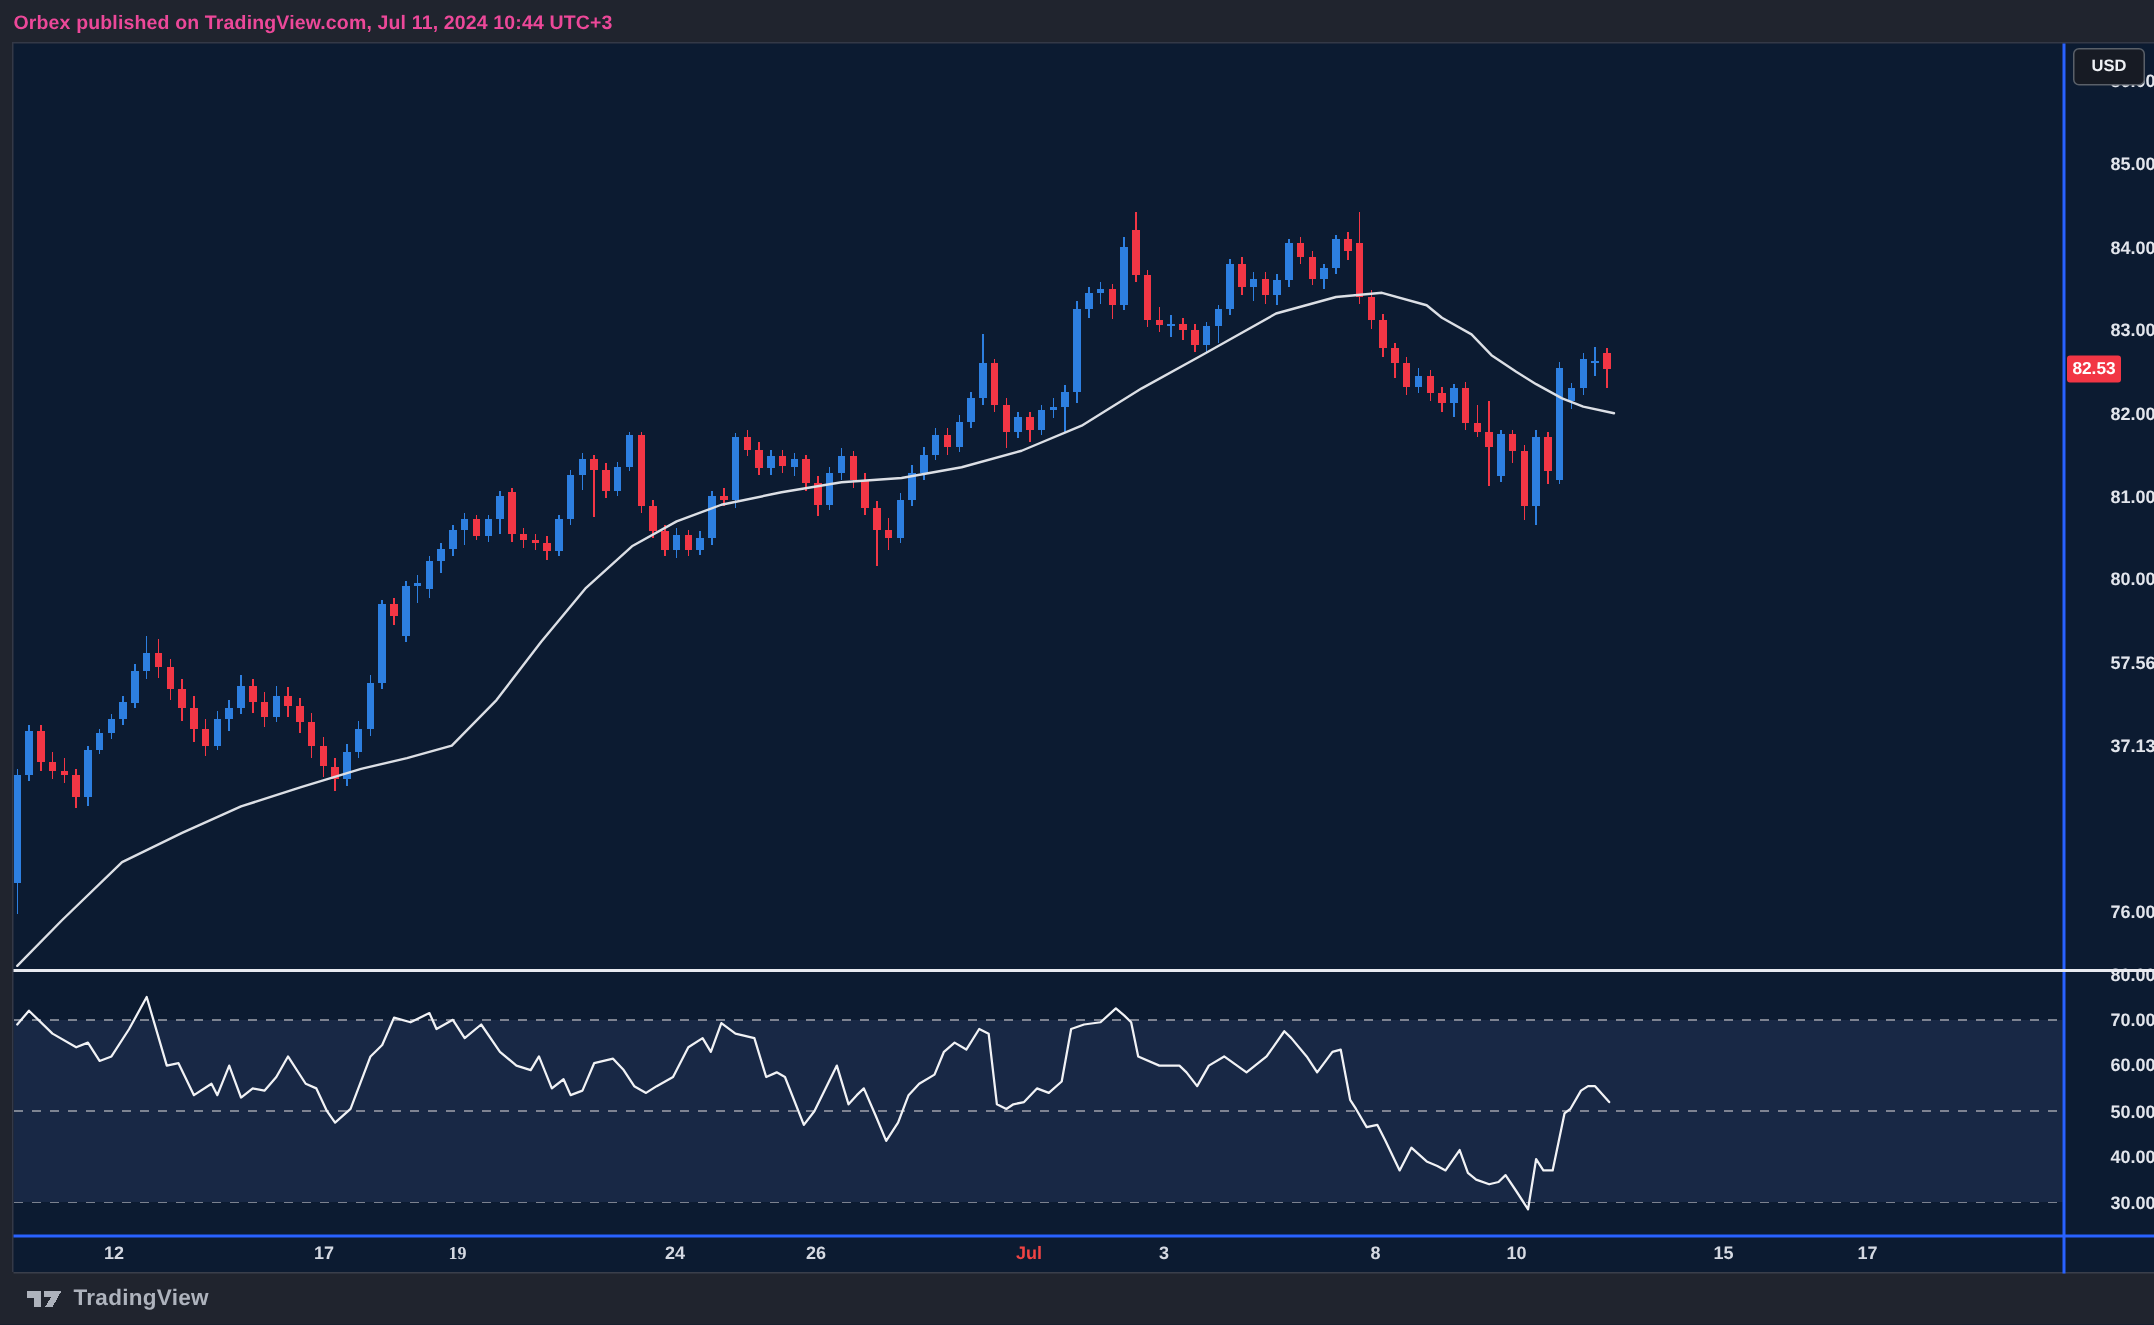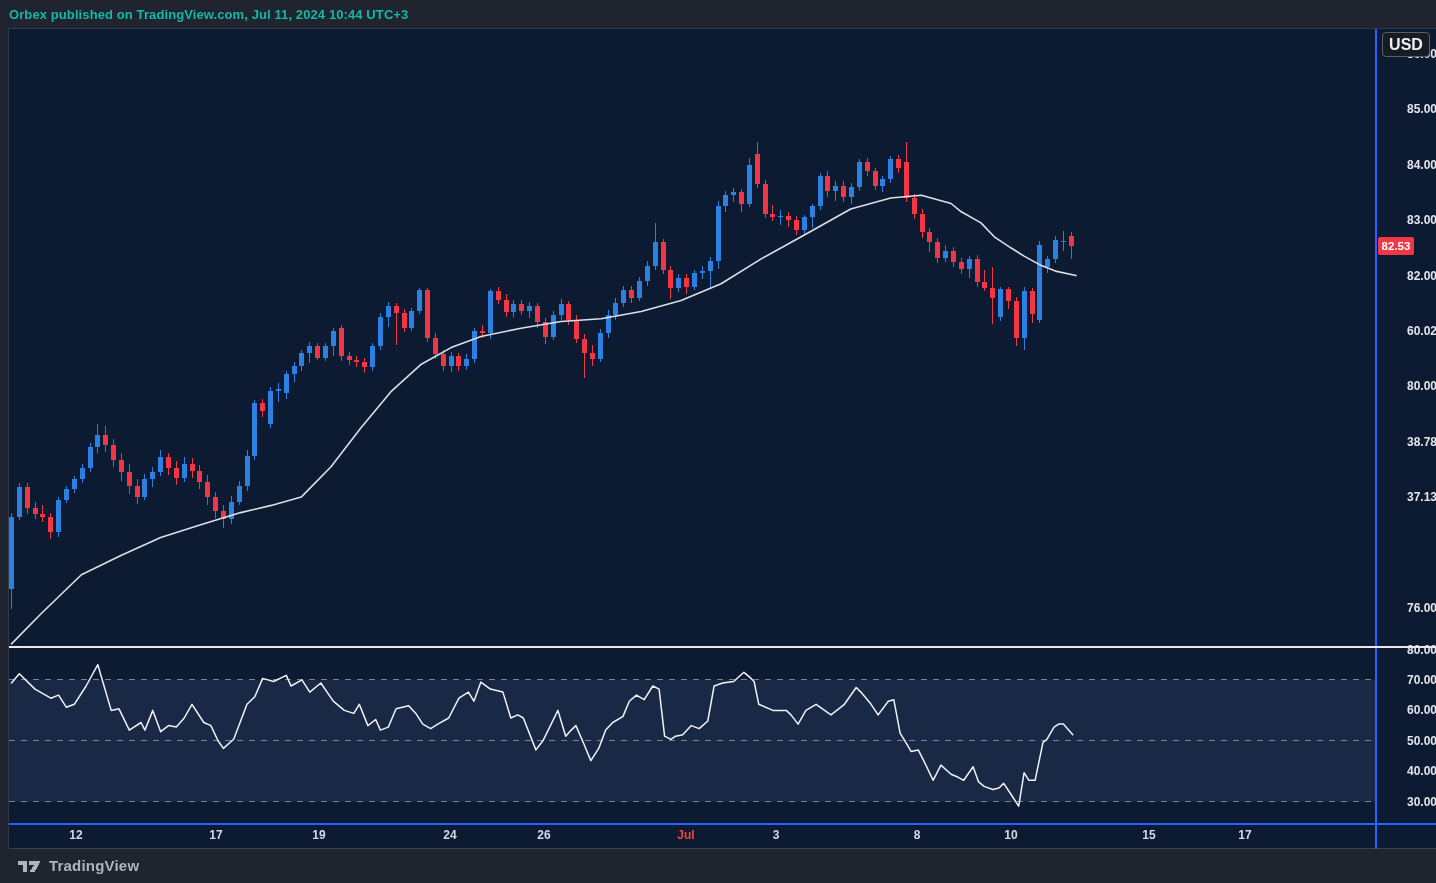--- a/index.html
+++ b/index.html
@@ -7,21 +7,21 @@
     width:1436px;height:883px;overflow:hidden;position:relative;
     background:var(--frame-bg,#20242e);
     font-family:"Liberation Sans","DejaVu Sans",sans-serif;
     -webkit-font-smoothing:antialiased;
   }
   .topbar{
     position:absolute;left:0;top:0;width:1436px;height:28px;
     display:flex;align-items:center;padding-left:9px;box-sizing:border-box;
     background:var(--frame-bg,#20242e);
   }
-  .topbar span{font-size:13px;font-weight:700;color:#14b8a6;letter-spacing:.1px;}
+  .topbar span{font-size:13px;font-weight:700;color:#ec4899;letter-spacing:.1px;}
   .widget{
     position:absolute;left:8px;top:28px;width:1428px;height:820px;
     background:var(--chart-bg,#0c1b31);
     border-top:1px solid #343947;border-left:1px solid #343947;box-sizing:border-box;
   }
   .main-pane{position:absolute;left:0;top:0;width:1366px;height:617px;}
   .rsi-pane{position:absolute;left:0;top:619px;width:1366px;height:175px;}
   .pane-divider{
     position:absolute;left:0;top:617px;width:1428px;height:2px;
     background:var(--divider,#e8eaf0);z-index:4;
@@ -31,21 +31,21 @@
     border-left:2px solid var(--accent-blue,#2962ff);box-sizing:border-box;z-index:3;
   }
   .price-axis .tick{
     position:absolute;left:0;width:100%;padding-left:30px;box-sizing:border-box;
     height:16px;line-height:16px;font-size:12px;font-weight:700;
     color:var(--axis-text,#e2e5ec);
   }
   .usd-btn{
     position:absolute;left:5px;top:3px;width:48px;height:25px;z-index:6;
     background:#171b24;border:1px solid #5a6069;border-radius:4px;
-    color:#eef0f4;font-size:16px;font-weight:700;text-align:center;line-height:23px;
+    color:#eef0f4;font-size:11px;font-weight:700;text-align:center;line-height:23px;
     box-sizing:border-box;cursor:pointer;
   }
   .price-badge{
     position:absolute;left:1px;width:36px;height:18px;z-index:5;
     background:var(--badge-bg,#f23645);color:#fff;border-radius:2px;
     font-size:11.5px;font-weight:700;text-align:center;line-height:18px;
   }
   .time-axis{
     position:absolute;left:0;top:794px;width:1428px;height:26px;
     border-top:2px solid var(--accent-blue,#2962ff);
@@ -94,37 +94,37 @@
       </svg>
   </div>
   <div class="price-axis" id="price-axis">
     <div class="usd-btn">USD</div>
     <div class="price-badge" id="price-badge" style="top: 208.2px;">82.53</div>
   <div class="tick" style="top: 16.9px;">86.00</div>
       <div class="tick" style="top: 72.3px;">85.00</div>
       <div class="tick" style="top: 127.7px;">84.00</div>
       <div class="tick" style="top: 183.1px;">83.00</div>
       <div class="tick" style="top: 238.5px;">82.00</div>
-      <div class="tick" style="top: 293.9px;">60.02</div>
+      <div class="tick" style="top: 293.9px;">81.00</div>
       <div class="tick" style="top: 349.3px;">80.00</div>
-      <div class="tick" style="top: 404.7px;">38.78</div>
+      <div class="tick" style="top: 404.7px;">57.56</div>
       <div class="tick" style="top: 460.1px;">37.13</div>
       <div class="tick" style="top: 515.5px; margin-left: 32px;">77.00</div>
       <div class="tick" style="top: 570.9px;">76.00</div>
       <div class="tick" style="top: 612.5px;">80.00</div>
       <div class="tick" style="top: 642.9px;">70.00</div>
       <div class="tick" style="top: 673.4px;">60.00</div>
       <div class="tick" style="top: 703.8px;">50.00</div>
       <div class="tick" style="top: 734.2px;">40.00</div>
       <div class="tick" style="top: 764.6px;">30.00</div>
     </div>
   <div class="time-axis" id="time-axis">
       <div class="ttick" style="left: 67px;">12</div>
       <div class="ttick" style="left: 207px;">17</div>
-      <div class="ttick" style="left: 310px;">19</div>
+      <div class="ttick" style="left: 296px; font-family: Liberation Serif, serif;">19</div>
       <div class="ttick" style="left: 441px;">24</div>
       <div class="ttick" style="left: 535px;">26</div>
       <div class="ttick em" style="left: 677px;">Jul</div>
       <div class="ttick" style="left: 767px;">3</div>
       <div class="ttick" style="left: 908px;">8</div>
       <div class="ttick" style="left: 1002px;">10</div>
       <div class="ttick" style="left: 1140px;">15</div>
       <div class="ttick" style="left: 1236px;">17</div>
     </div>
 </div>

